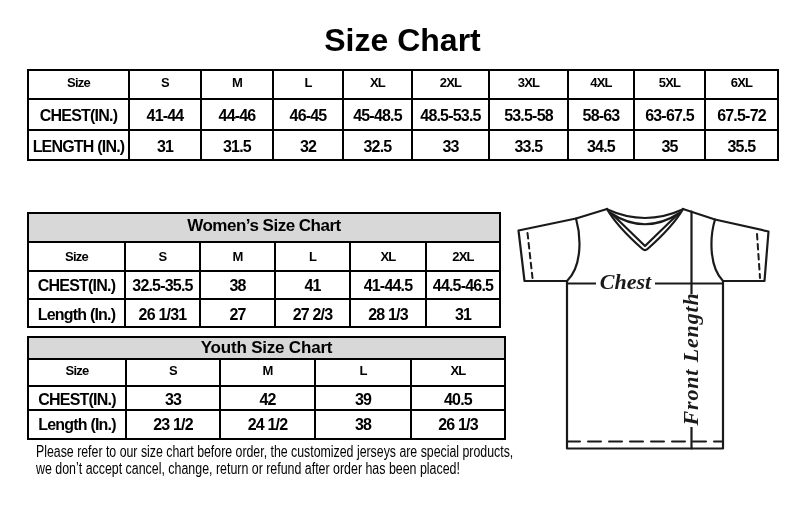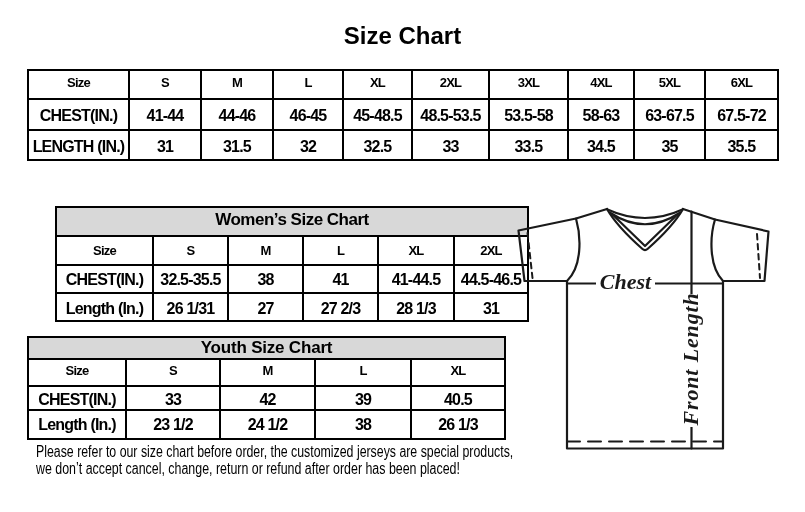--- a/index.html
+++ b/index.html
@@ -1,19 +1,19 @@
 <!DOCTYPE html>
 <html><head>
 <meta charset="utf-8">
 <style>
   html,body{margin:0;padding:0;background:#ffffff;-webkit-font-smoothing:antialiased;}
   #page{position:relative;width:805px;height:512px;background:#fff;overflow:hidden;
         font-family:"Liberation Sans", sans-serif;color:#000;}
   h1.title{position:absolute;left:0;top:22px;width:805px;margin:0;text-align:center;
-     font-size:24px;font-weight:bold;letter-spacing:0px;}
+     font-size:32px;font-weight:bold;letter-spacing:0px;}
   table{position:absolute;border-collapse:collapse;table-layout:fixed;}
   td{border:2px solid #000;text-align:center;vertical-align:middle;padding:0;
      font-weight:bold;font-size:16px;letter-spacing:-0.8px;overflow:hidden;white-space:nowrap;}
   td.hdr{background:#d8d8d8;font-size:17px;letter-spacing:-0.5px;}
   td.szrow{font-size:13px;}
   td.lbl{font-size:16px;} td.lbl2{font-size:16px;}
   .foot{position:absolute;font-size:16px;transform-origin:0 50%;white-space:nowrap;}
   tr.pt2 td{padding-top:2px} tr.pt3 td{padding-top:3px} tr.pt4 td{padding-top:4px} tr.pb4 td{padding-bottom:4px}
 </style>
 </head>
@@ -68,21 +68,21 @@
           <td>32.5</td>
           <td>33</td>
           <td>33.5</td>
           <td>34.5</td>
           <td>35</td>
           <td>35.5</td>
         </tr>
   </tbody>
     </table>
 
-  <table id="women" style="left:27px;top:206px;margin-left:28px;">
+  <table id="women" style="left:27px;top:212px;">
     <colgroup>
         <col style="width:97px">
         <col style="width:75px">
         <col style="width:75px">
         <col style="width:75px">
         <col style="width:76px">
         <col style="width:74px">
       </colgroup>
     <tbody>
         <tr style="height:29px">

